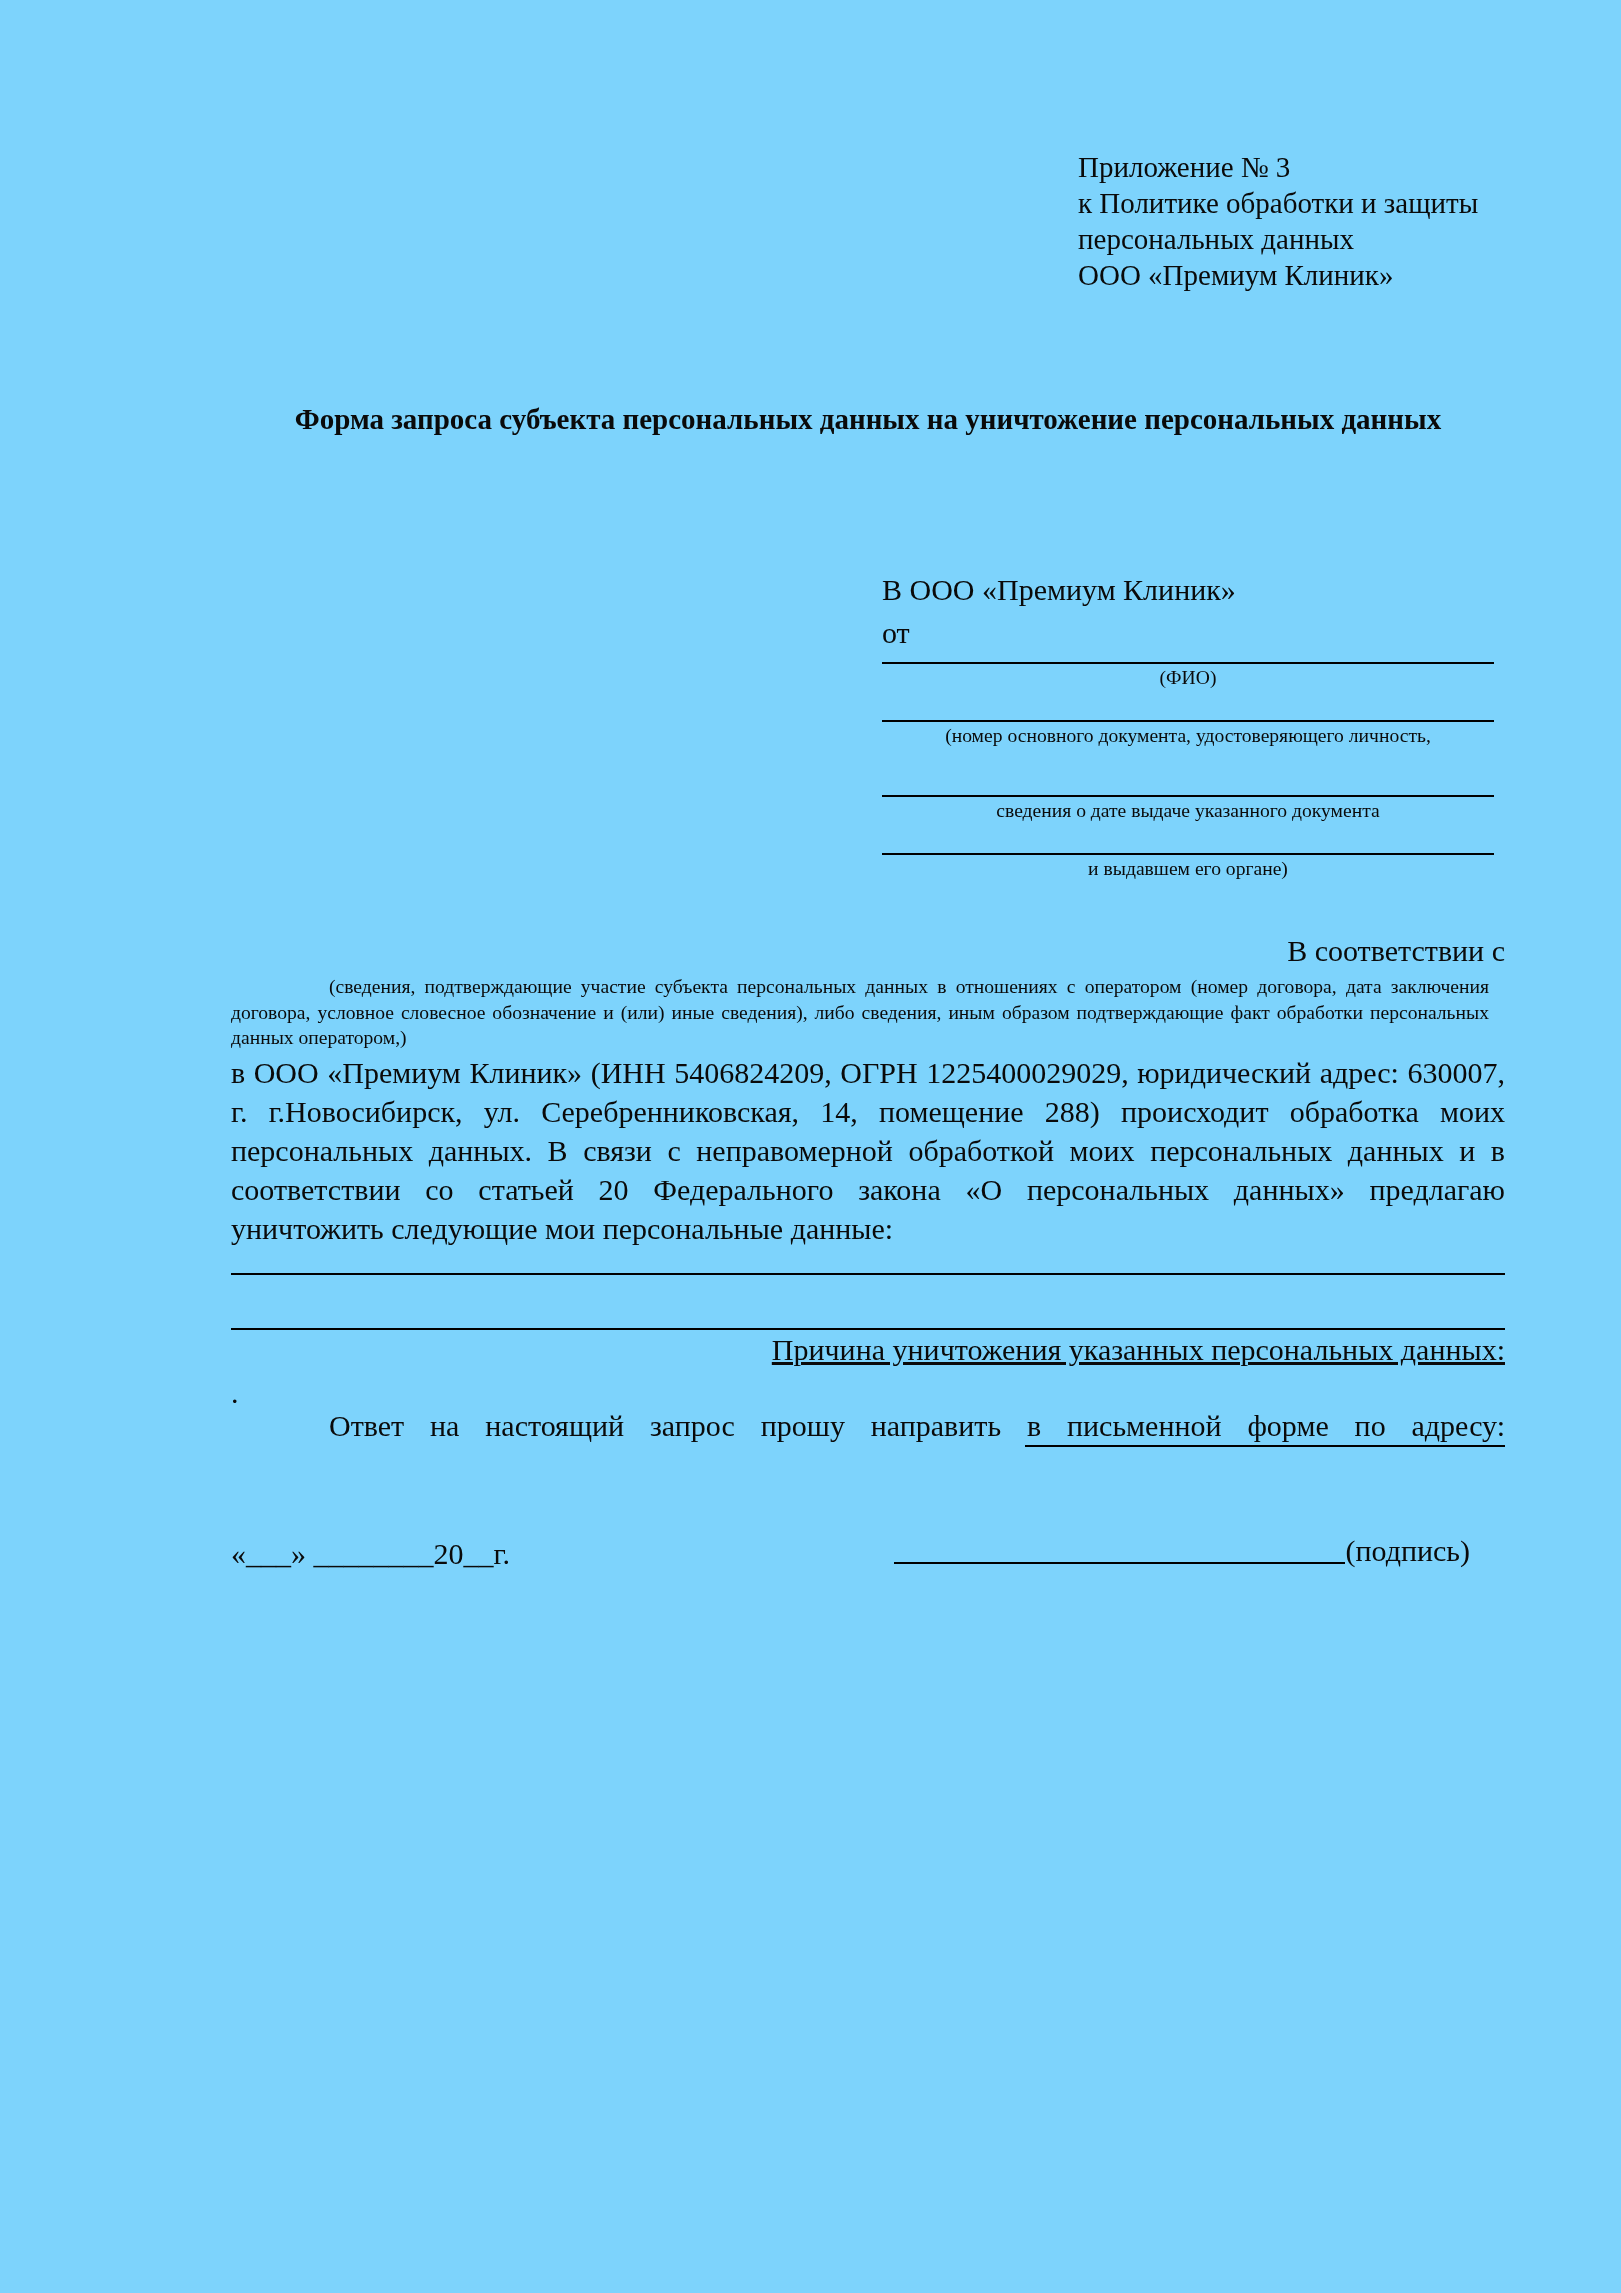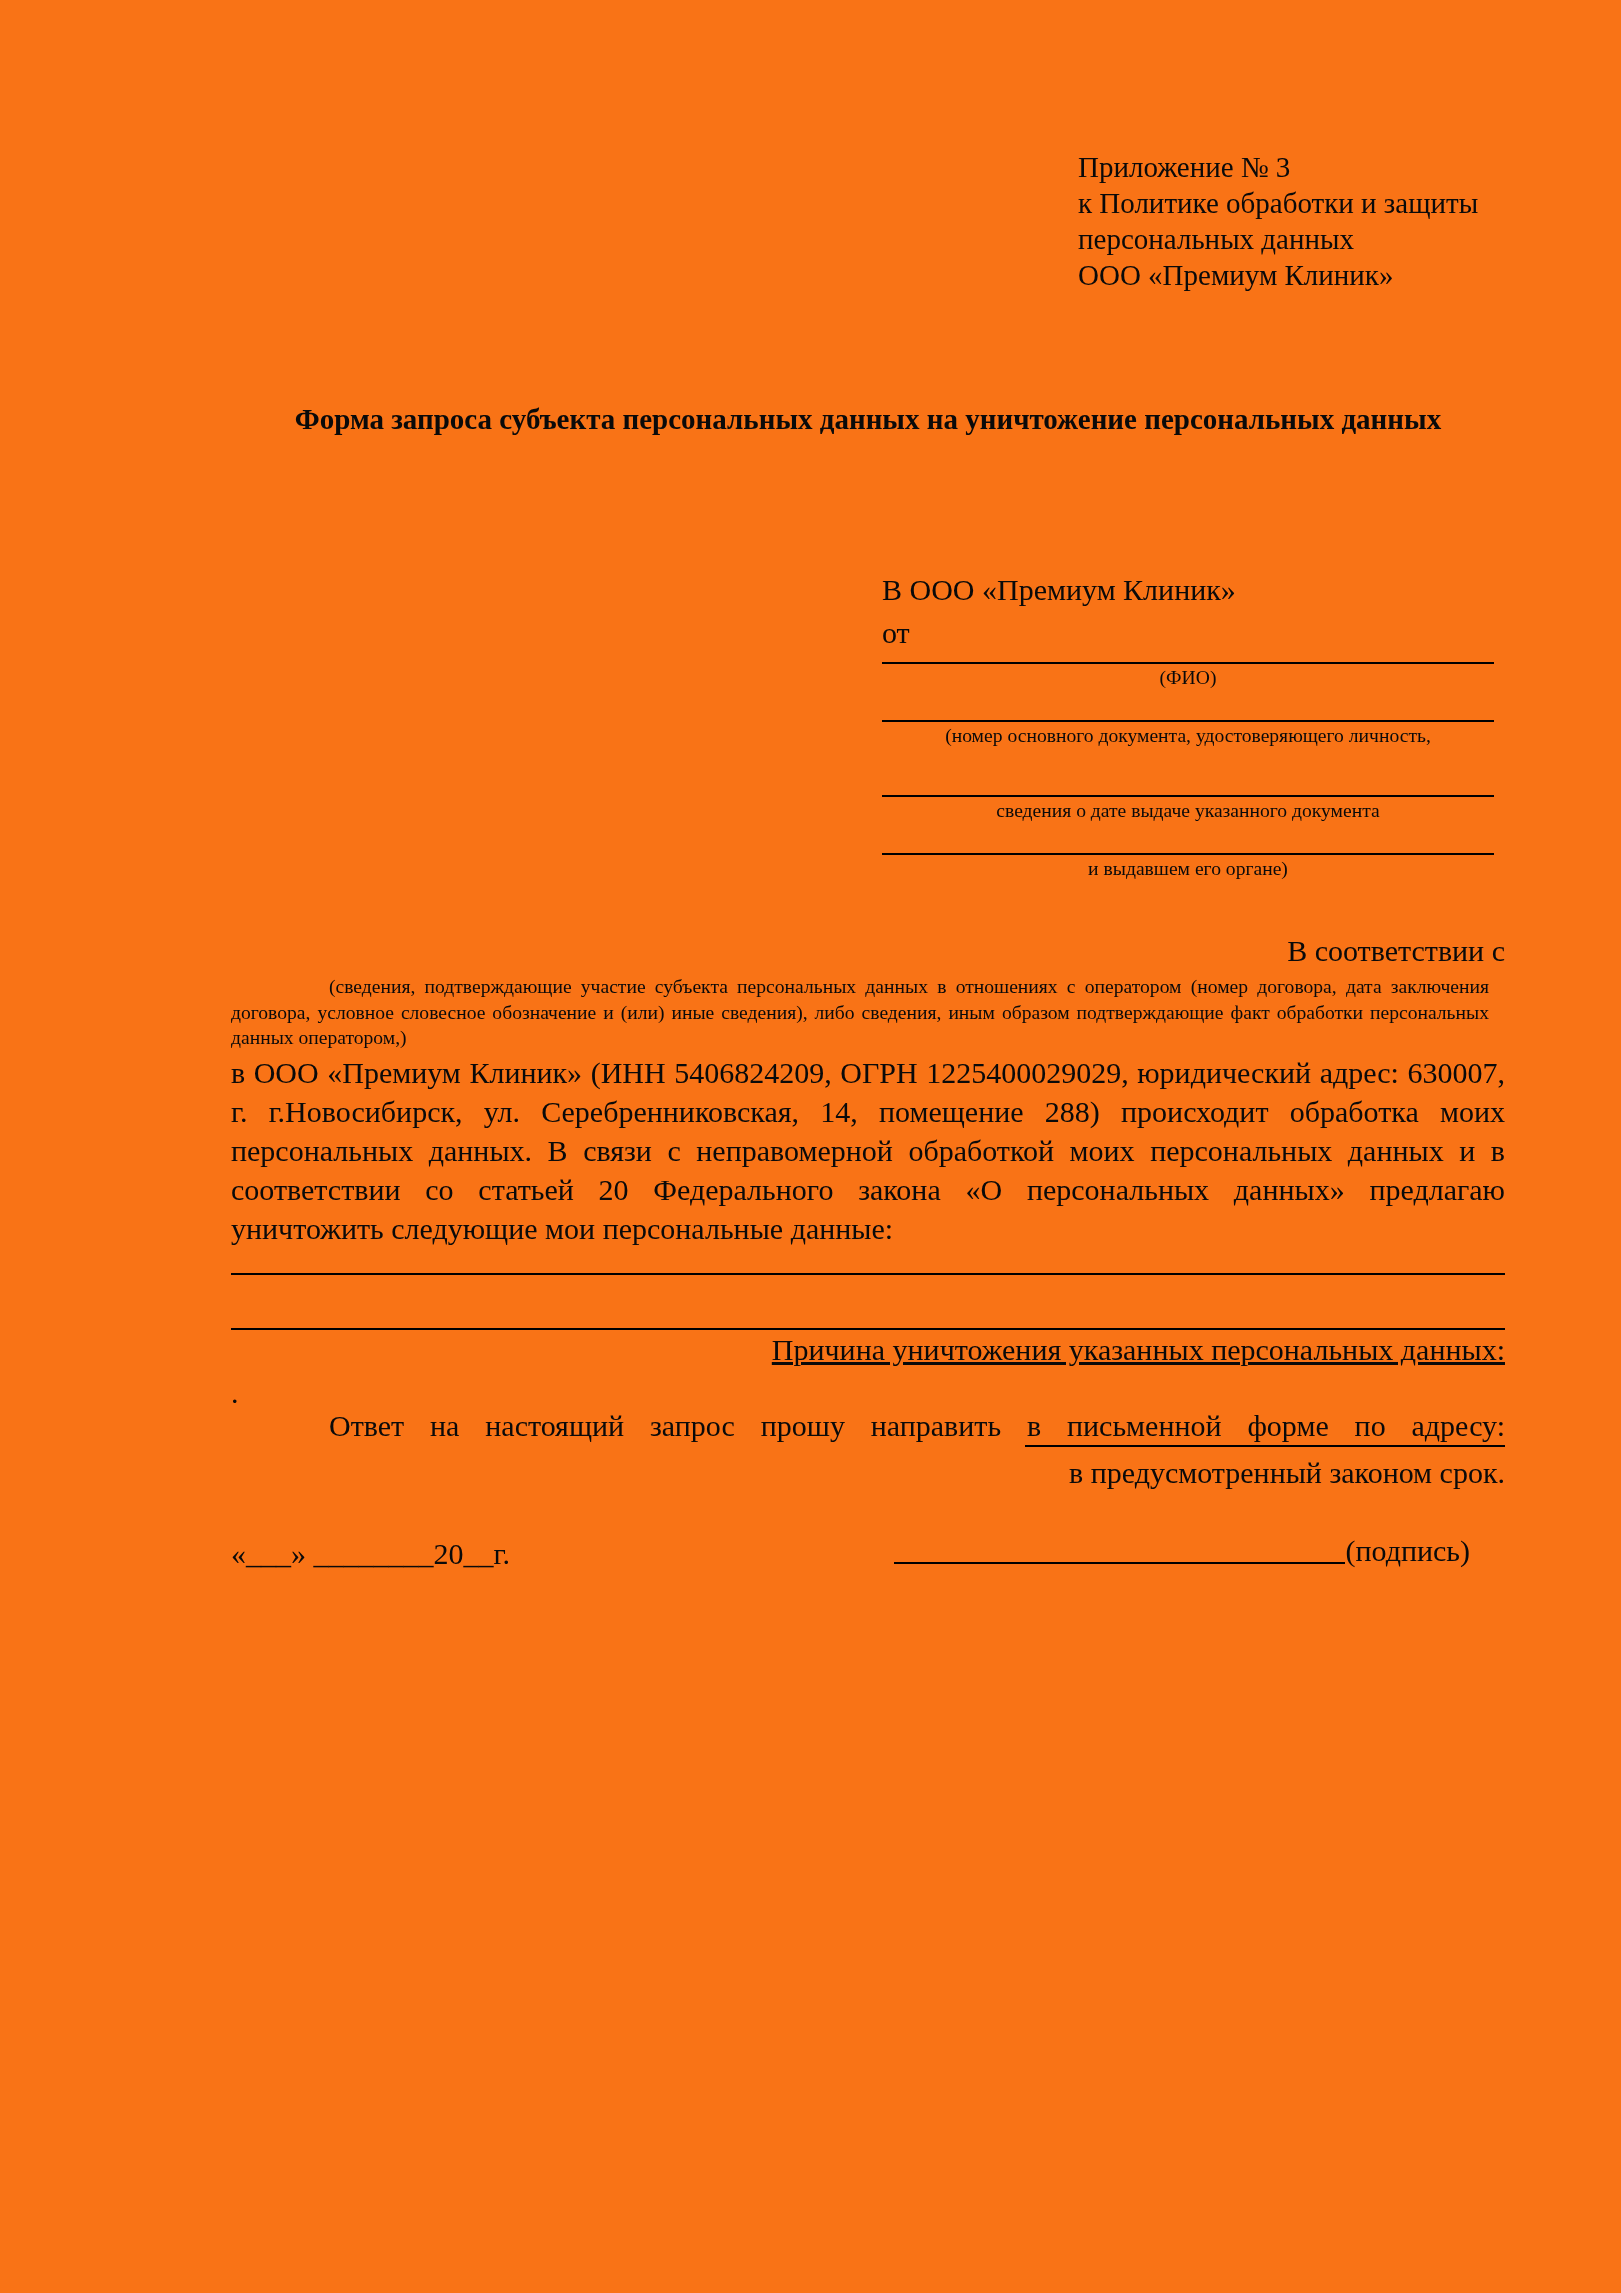--- a/index.html
+++ b/index.html
@@ -4,21 +4,21 @@
 <style>
   html, body {
     margin: 0;
     padding: 0;
     background: #ffffff;
   }
   .page {
     position: relative;
     width: 1621px;
     height: 2294px;
-    background: #f97316;
+    background: #7dd3fc;
     color: #0a0a0a;
     font-family: "Liberation Serif", "DejaVu Serif", serif;
     overflow: hidden;
   }
 
   
   .appendix {
     position: absolute;
     left: 1078px;
     top: 149px;
@@ -213,21 +213,20 @@
 
     <div class="reason-line2">
       <span class="grow-fill"></span>
       <span class="period">.</span>
     </div>
 
     <p class="response-par">Ответ на настоящий запрос прошу направить в письменной форме по адресу:</p>
 
     <div class="row tail-row">
       <span class="addr-fill"></span>
-      <span class="label">в предусмотренный законом срок.</span>
     </div>
 
     <div class="footer-row">
       <span class="date-template">«___» ________20__г.</span>
       <span class="signature-group">
         <span class="sig-fill"></span>
         <span class="sig-caption">(подпись)</span>
       </span>
     </div>
 

